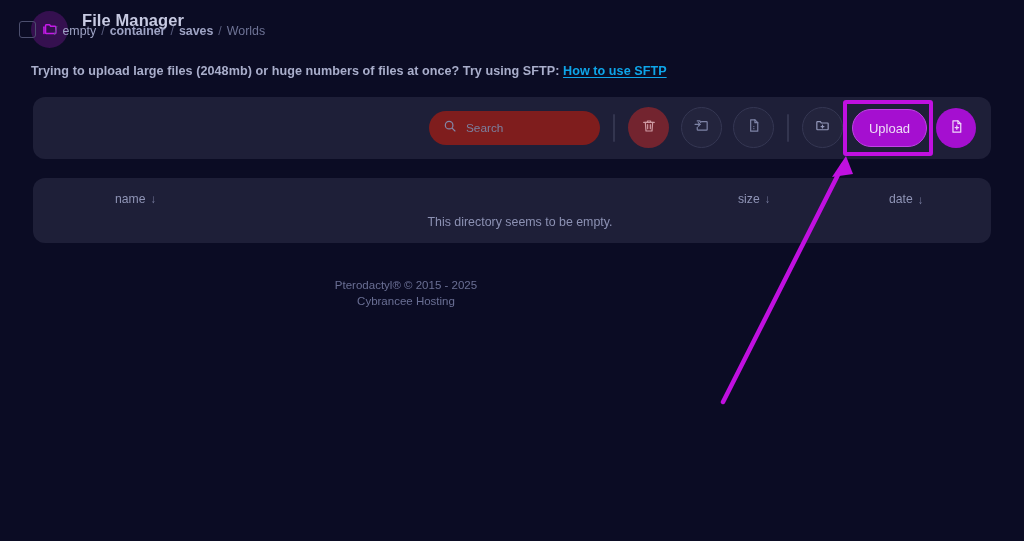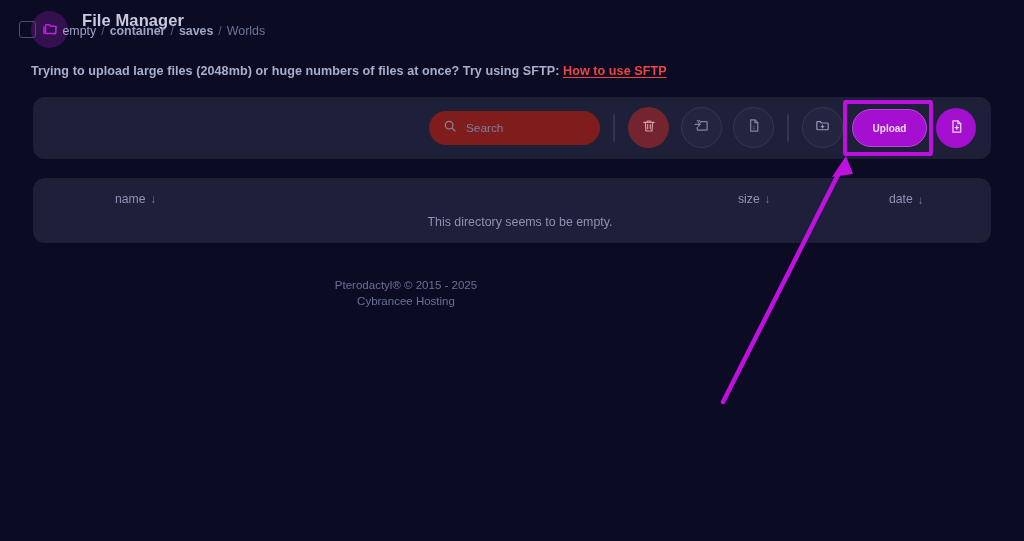--- a/index.html
+++ b/index.html
@@ -51,21 +51,21 @@
     position: absolute;
     left: 31px;
     top: 64px;
     font-size: 12.6px;
     font-weight: bold;
     color: #a9aecb;
     letter-spacing: .05px;
     white-space: nowrap;
   }
   .notice a {
-    color: #ef4444;
+    color: #0ea5e9;
     text-decoration: underline;
     text-underline-offset: 2px;
   }
 
   
   .card {
     position: absolute;
     background: #1e1f38;
     border-radius: 12px;
   }
@@ -166,22 +166,22 @@
   .upload-btn {
     position: absolute;
     left: 852px;
     top: 109px;
     width: 75px;
     height: 38px;
     border-radius: 19px;
     background: #a50fd0;
     border: 1.5px solid #c044e4;
     color: #eedcf7;
-    font-size: 10px;
-    font-weight: bold;
+    font-size: 13px;
+    font-weight: normal;
     display: flex;
     align-items: center;
     justify-content: center;
     cursor: pointer;
     font-family: "Liberation Sans", sans-serif;
     padding: 0;
   }
 
   
   .col-head {

